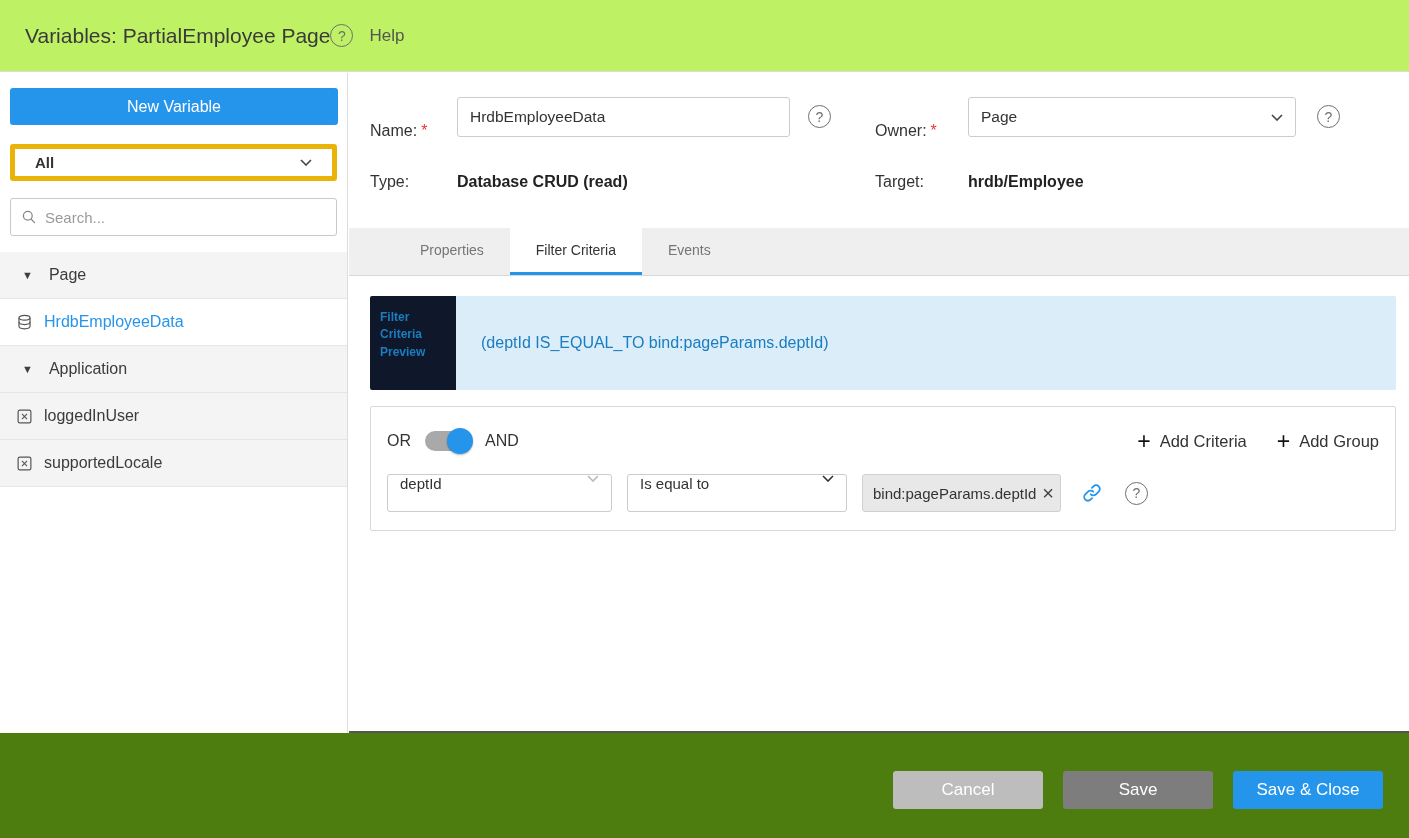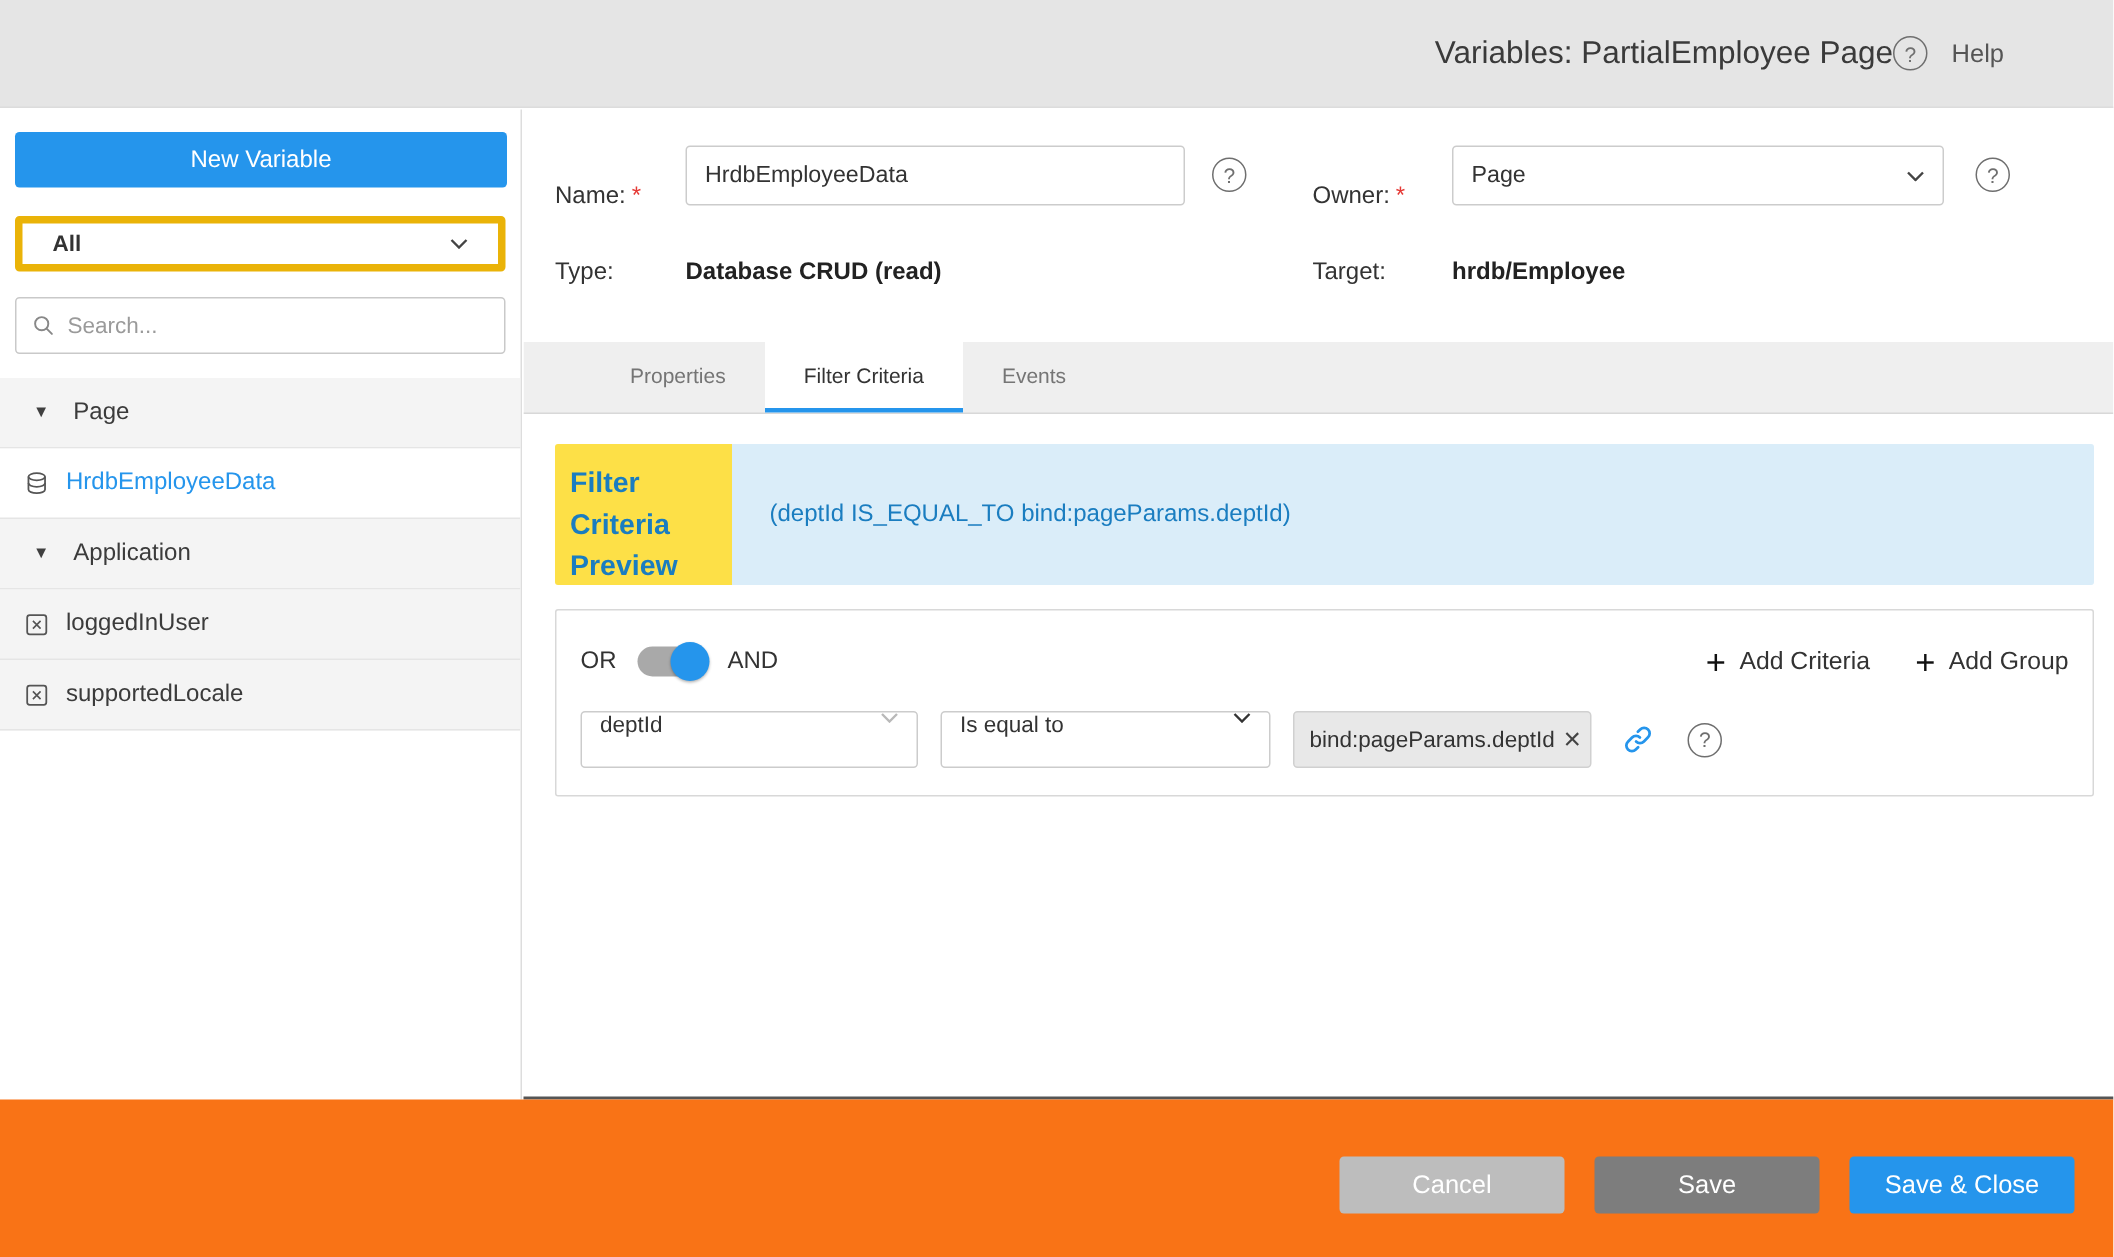--- a/index.html
+++ b/index.html
@@ -8,22 +8,22 @@
     position: relative;
     font-family: "Liberation Sans", sans-serif;
     background: #ffffff;
     overflow: hidden;
     color: #333;
   }
 
   
   .topbar {
     position: absolute; top:0; left:0; right:0; height:72px;
-    background:#e5e5e5; border-bottom:1px solid #dcdcdc;
-    display:flex; align-items:center; justify-content:flex-end;
+    background:#bef264; border-bottom:1px solid #dcdcdc;
+    display:flex; align-items:center; justify-content:flex-start;
     padding:0 73px 0 25px;
   }
   .topbar-title { font-size:21px; color:#3a3a3a; }
   .help-wrap { display:flex; align-items:center; gap:16px; color:#555; font-size:17px; cursor:pointer; }
   .q-circle {
     width:23px; height:23px; border:1.5px solid #6f6f6f; border-radius:50%;
     display:inline-flex; align-items:center; justify-content:center;
     font-size:14px; color:#6f6f6f; flex:0 0 auto;
   }
 
@@ -93,21 +93,21 @@
   .tab {
     display:flex; align-items:center; padding:0 26px; font-size:14px; color:#757575;
     border-bottom:3px solid transparent; cursor:pointer;
   }
   .tab.active { background:#fff; color:#333; border-bottom:3px solid #2595ec; }
 
   
   .tab-panel { position:absolute; left:0; right:0; top:203px; bottom:0; padding:20px 13px 0 21px; }
   .preview { display:flex; height:94px; border-radius:2px; overflow:hidden; }
   .preview-left {
-    width:118px; background:#fde047; color:#1a7dc0; font-weight:bold; font-size:19px;
+    width:86px; background:#0f172a; color:#1a7dc0; font-weight:bold; font-size:12px;
     padding:13px 10px; line-height:1.45;
   }
   .preview-right {
     flex:1; background:#daedf9; display:flex; align-items:center; padding-left:25px;
     color:#1a7dc0; font-size:16px;
   }
 
   .criteria-box { margin-top:16px; border:1px solid #d8d8d8; border-radius:2px; padding:14px 16px; height:125px; }
   .toggle-row { display:flex; align-items:center; height:40px; }
   .tgl-label { font-size:16px; color:#333; }
@@ -133,21 +133,21 @@
     border:1px solid #d0d0d0; border-radius:3px; display:flex; align-items:center;
     padding:0 6px 0 10px; font-size:15px; color:#333;
   }
   .chip-text { flex:1; white-space:nowrap; overflow:hidden; }
   .chip-close { font-size:20px; color:#444; margin-left:2px; cursor:pointer; line-height:1; }
   .link-icon { margin-left:20px; display:inline-flex; cursor:pointer; }
   .crit-help { margin-left:22px; cursor:pointer; }
 
   
   .footer {
-    position:absolute; left:0; right:0; bottom:0; height:105px; background:#f97316;
+    position:absolute; left:0; right:0; bottom:0; height:105px; background:#4d7c0f;
     display:flex; justify-content:flex-end; align-items:flex-start;
     padding:38px 26px 5px 0; gap:20px;
   }
   .btn { width:150px; height:38px; border:none; border-radius:3px; color:#fff;
          font-size:17px; font-family:"Liberation Sans",sans-serif; cursor:pointer; }
   .btn-cancel { background:#bdbdbd; }
   .btn-save { background:#7d7d7d; }
   .btn-saveclose { background:#2595ec; }
 </style>
 </head>

